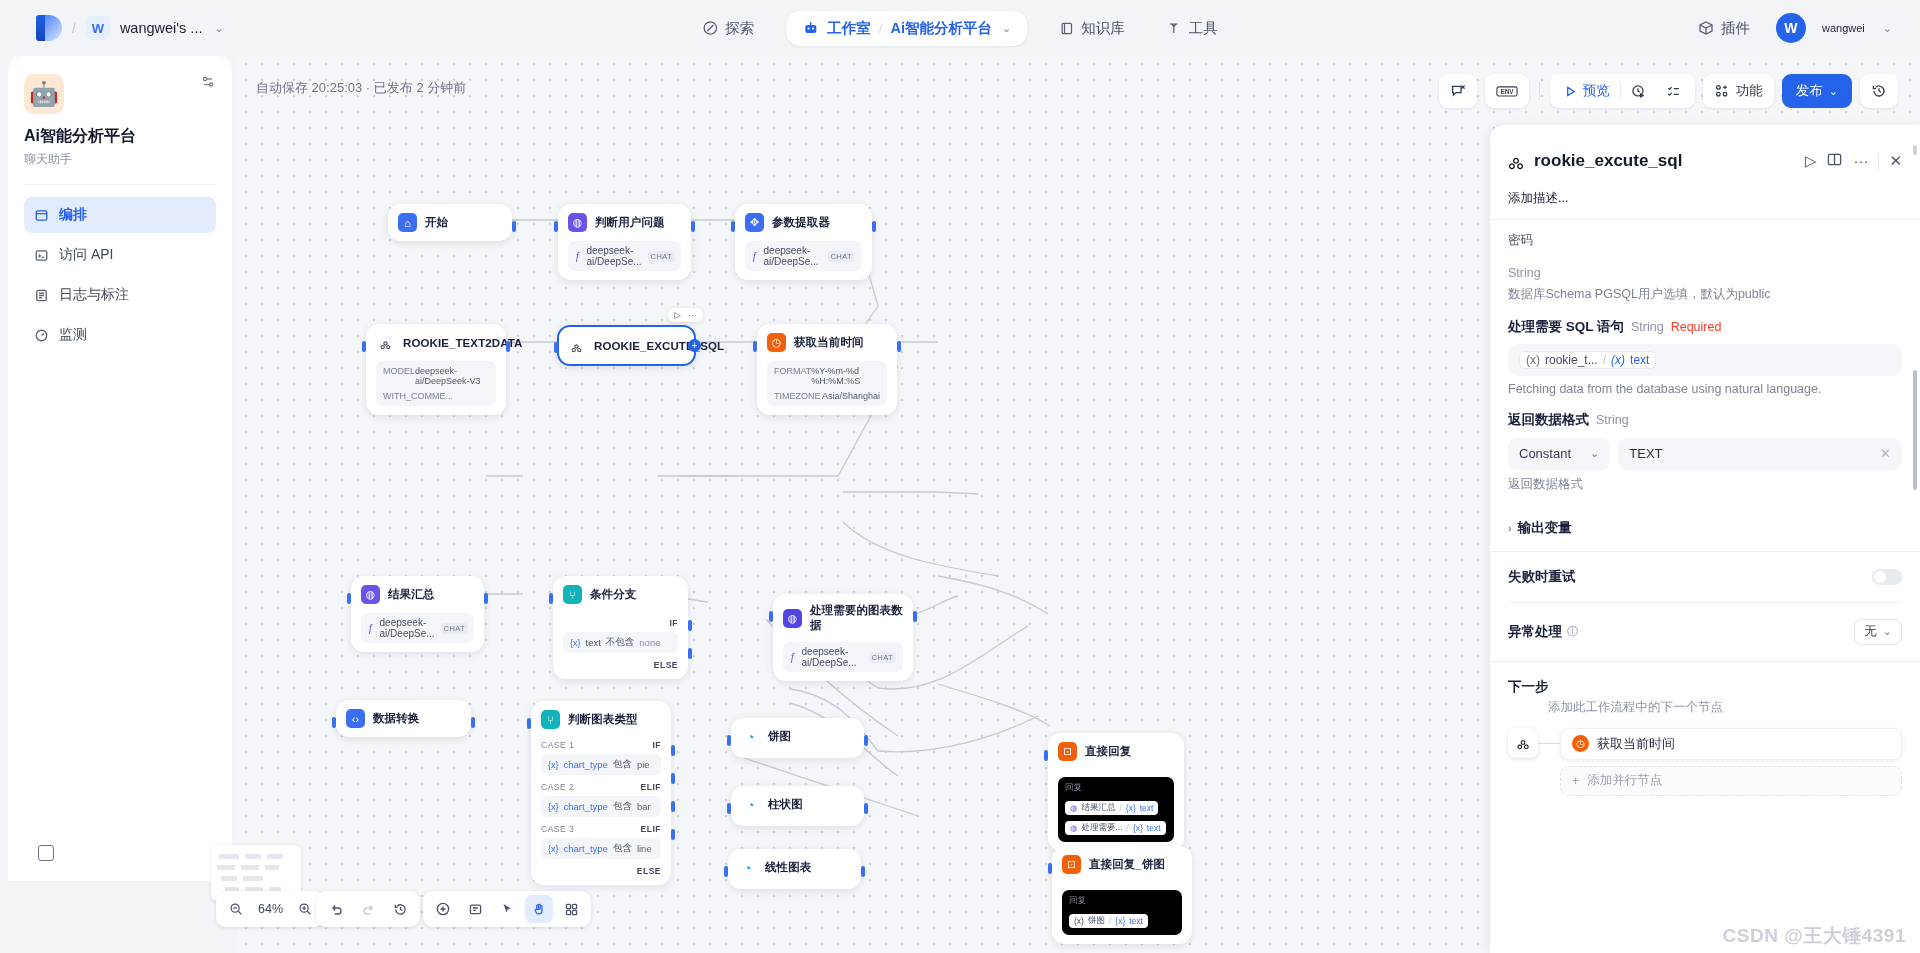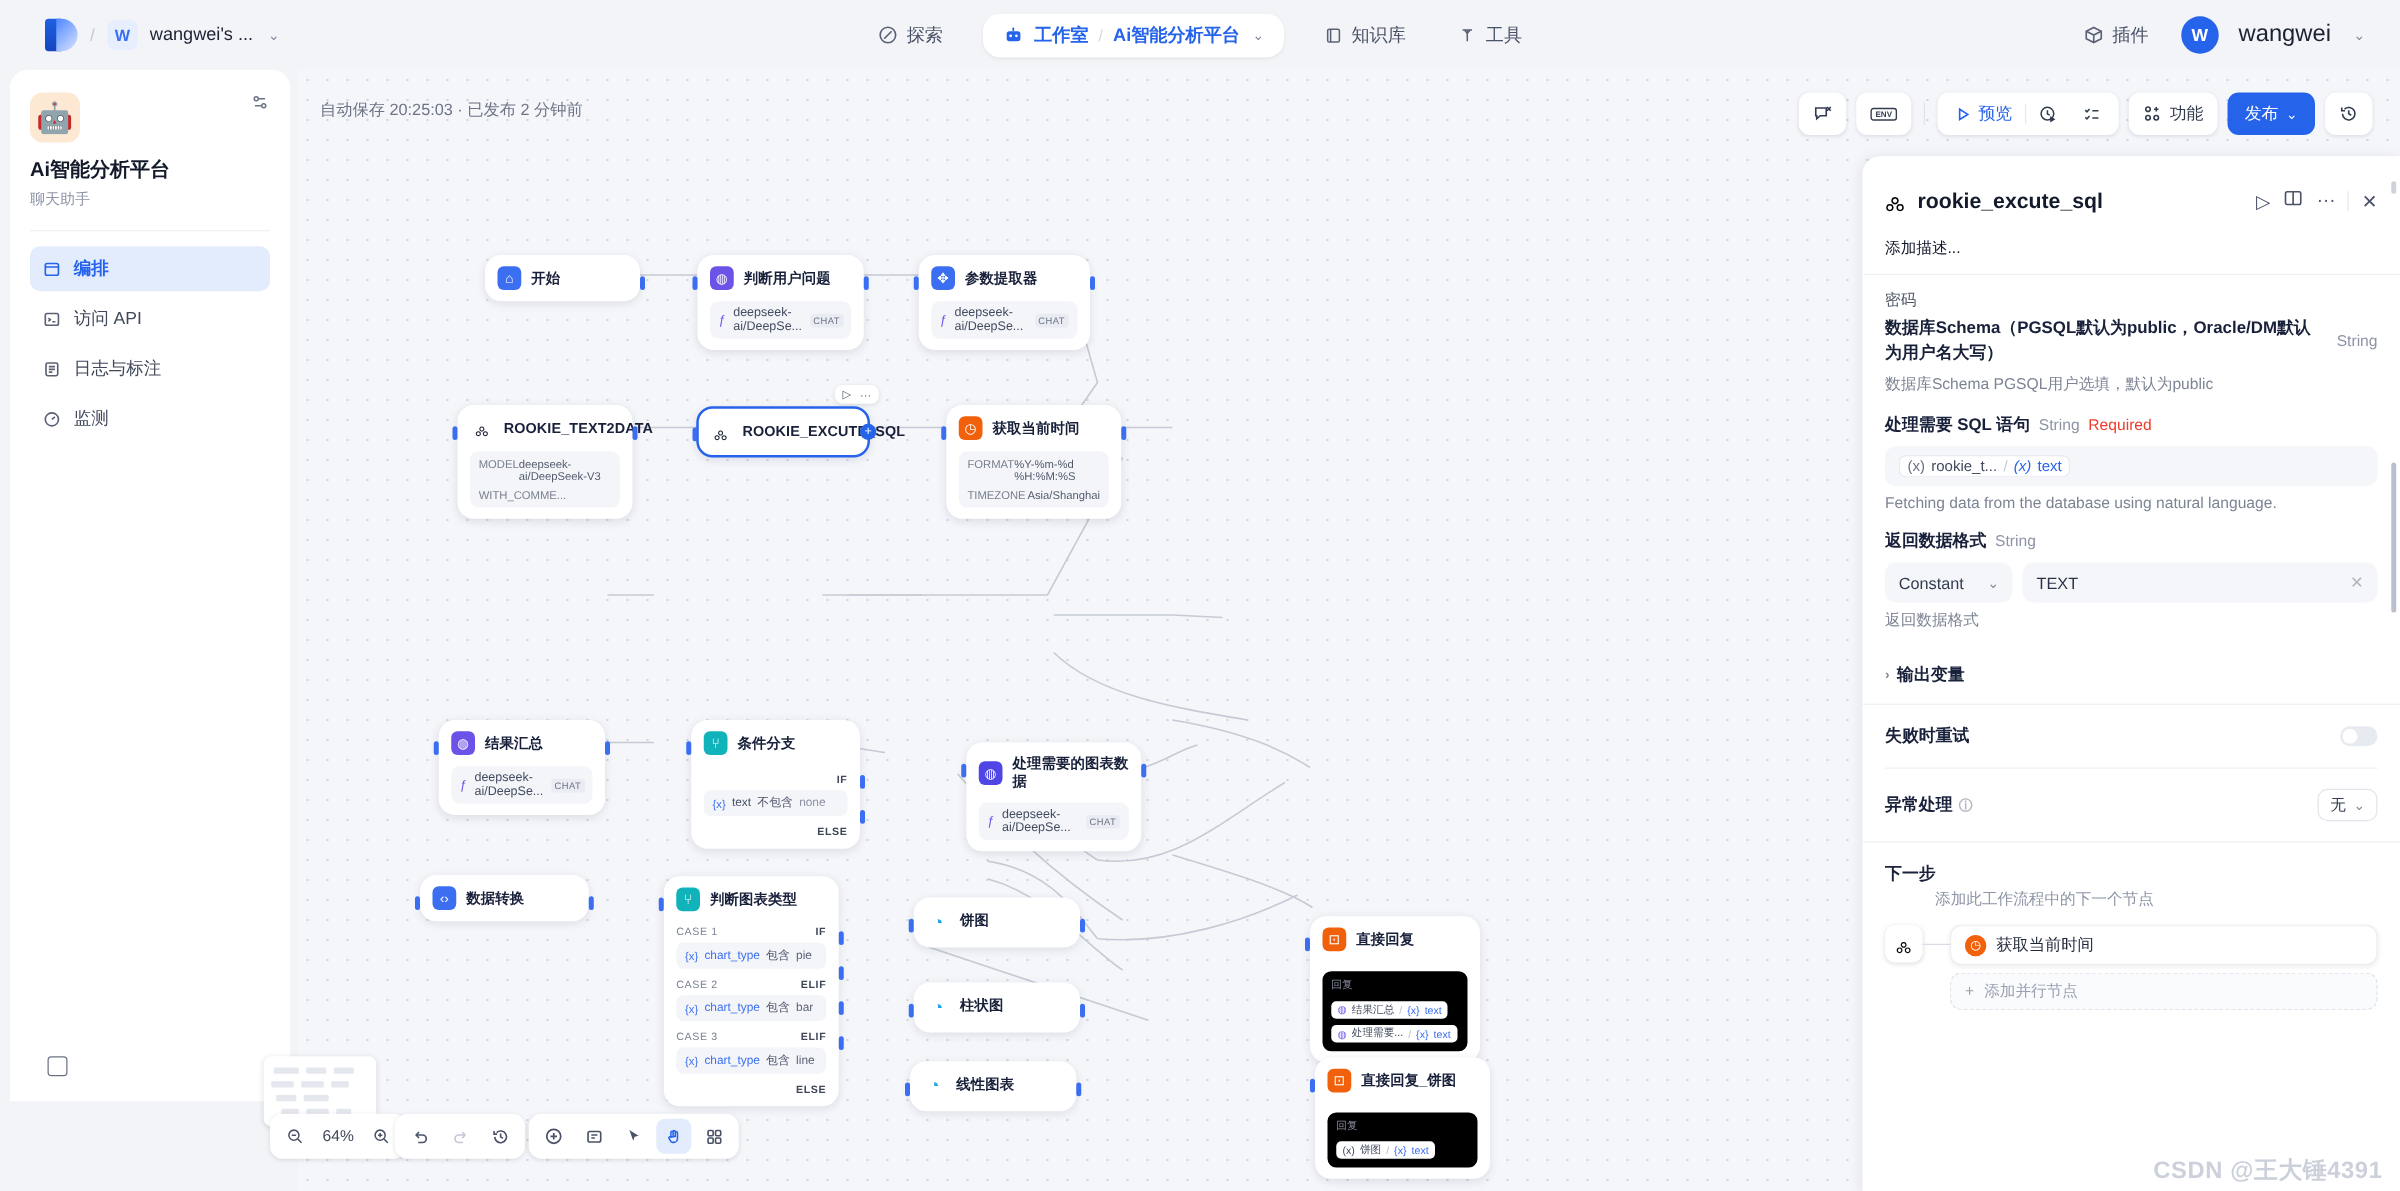--- a/index.html
+++ b/index.html
@@ -50,21 +50,21 @@
   .icon { display:inline-flex; align-items:center; justify-content:center; }
 
   .tb-right {
     position:absolute; right:28px; top:0; height:56px;
     display:flex; align-items:center; gap:16px;
   }
   .avatar {
     width:30px; height:30px; border-radius:50%; background:#2563eb; color:#fff;
     display:flex; align-items:center; justify-content:center; font-size:14px; font-weight:700;
   }
-  .user-name { font-size:19px; color:#1b2132; }
+  .user-name { font-size:11px; color:#1b2132; }
 
   
   .sidebar {
     position:absolute; left:8px; top:56px; width:224px; height:825px;
     background:#fff; border-radius:14px 14px 0 0; padding:18px 16px;
   }
   .sb-head { display:flex; align-items:flex-start; justify-content:space-between; }
   .bot-avatar {
     width:40px; height:40px; border-radius:10px; background:#fde8d4;
     display:flex; align-items:center; justify-content:center; font-size:24px;
@@ -867,21 +867,20 @@
       <span class="p-act">···</span>
       <span class="p-vsep"></span>
       <span class="p-act">✕</span>
     </div>
     <div class="p-desc">添加描述...</div>
     <div class="p-div"></div>
 
     <div class="p-body">
       <div class="f-lab">密码</div>
       <div class="f-row">
-        <div class="f-strong" style="flex:1">数据库Schema（PGSQL默认为public，Oracle/DM默认为用户名大写）</div>
         <div class="f-type" style="padding-top:14px">String</div>
       </div>
       <div class="f-help">数据库Schema PGSQL用户选填，默认为public</div>
 
       <div class="f-row" style="margin-top:14px; align-items:baseline; gap:7px;">
         <span class="f-strong">处理需要 SQL 语句</span>
         <span class="f-type">String</span>
         <span class="f-req">Required</span>
       </div>
       <div class="f-input" style="color:#414a5d">

